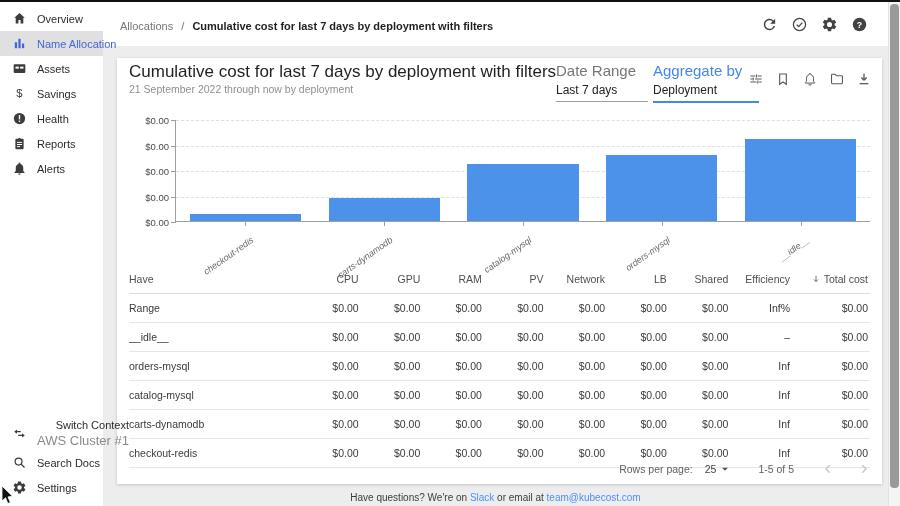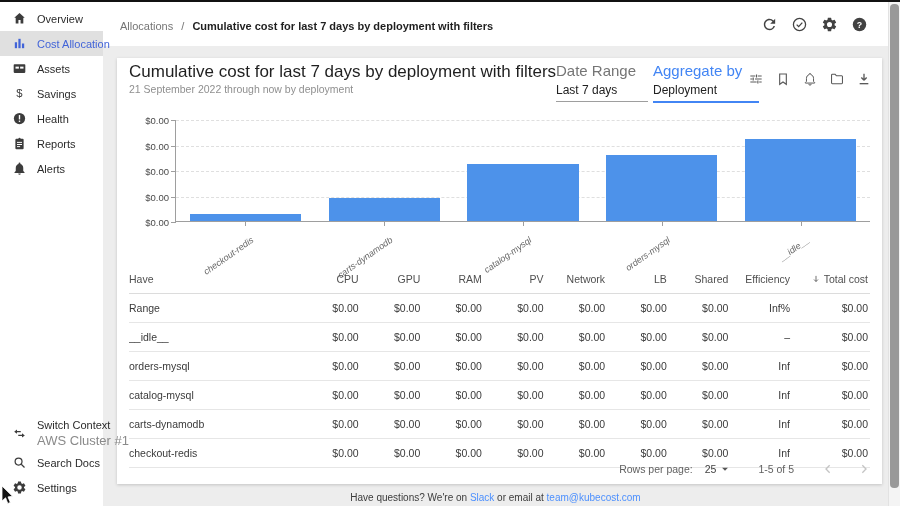--- a/index.html
+++ b/index.html
@@ -16,21 +16,21 @@
   .crumb-link { color:#757575; }
   .crumb-sep { color:#757575; padding:0 5px; }
   .crumb-current { color:#1f1f1f; font-weight:bold; }
   .header-actions { position:absolute; right:20px; top:14px; display:flex; gap:13px; align-items:center; }
   .hicon { width:17px; height:17px; color:#424242; cursor:pointer; }
   .hicon svg { width:100%; height:100%; display:block; }
 
   
   .sidebar { position:absolute; top:2px; left:0; width:103px; height:504px; background:#fff; z-index:5; }
   .side-nav { padding-top:4px; }
-  .side-item { display:flex; align-items:center; height:25px; padding-left:12px; gap:10px; cursor:pointer; }
+  .side-item { display:flex; align-items:center; height:25px; padding-left:12px; gap:10px; cursor:pointer;text-align:right; }
   .side-item .ic { width:15px; height:15px; color:#3c3c3c; flex:none; }
   .side-item .ic svg { width:100%; height:100%; display:block; }
   .side-label { font-size:11px; color:#2b2b2b; white-space:nowrap; }
   .side-item.selected { background:#e0e0e0; }
   .side-item.selected .side-label { color:#4264d8; }
   .side-item.selected .ic { color:#4264d8; }
   .side-bottom { position:absolute; left:0; right:4px; bottom:6px;margin-top:25px; }
   .side-item.multi { height:34px; }
   .side-text-col { display:flex; flex-direction:column; }
   .side-sublabel { font-size:13px; color:#8a8a8a; margin-top:2px; white-space:nowrap; }
@@ -159,21 +159,21 @@
         <span class="ic">
           <svg viewBox="0 0 24 24">
             <g fill="currentColor">
               <rect x="4.5" y="10" width="3.6" height="9.5"></rect>
               <rect x="10.2" y="4.5" width="3.6" height="15"></rect>
               <rect x="15.9" y="12" width="3.6" height="7.5"></rect>
             </g>
           </svg>
         </span>
         <span class="side-text-col">
-          <span class="side-label">Cost Allocation</span>
+          <span class="side-label">Name Allocation</span>
         </span>
       </div>
       <div class="side-item">
         <span class="ic">
           <svg viewBox="0 0 24 24">
             <path fill="currentColor" d="M4 5h16a1.3 1.3 0 0 1 1.3 1.3v11.4A1.3 1.3 0 0 1 20 19H4a1.3 1.3 0 0 1-1.3-1.3V6.3A1.3 1.3 0 0 1 4 5z"></path>
             <rect fill="#fff" x="5.6" y="9" width="5.4" height="3.2"></rect>
             <rect fill="#fff" x="13" y="9" width="5.4" height="3.2"></rect>
           </svg>
         </span>

